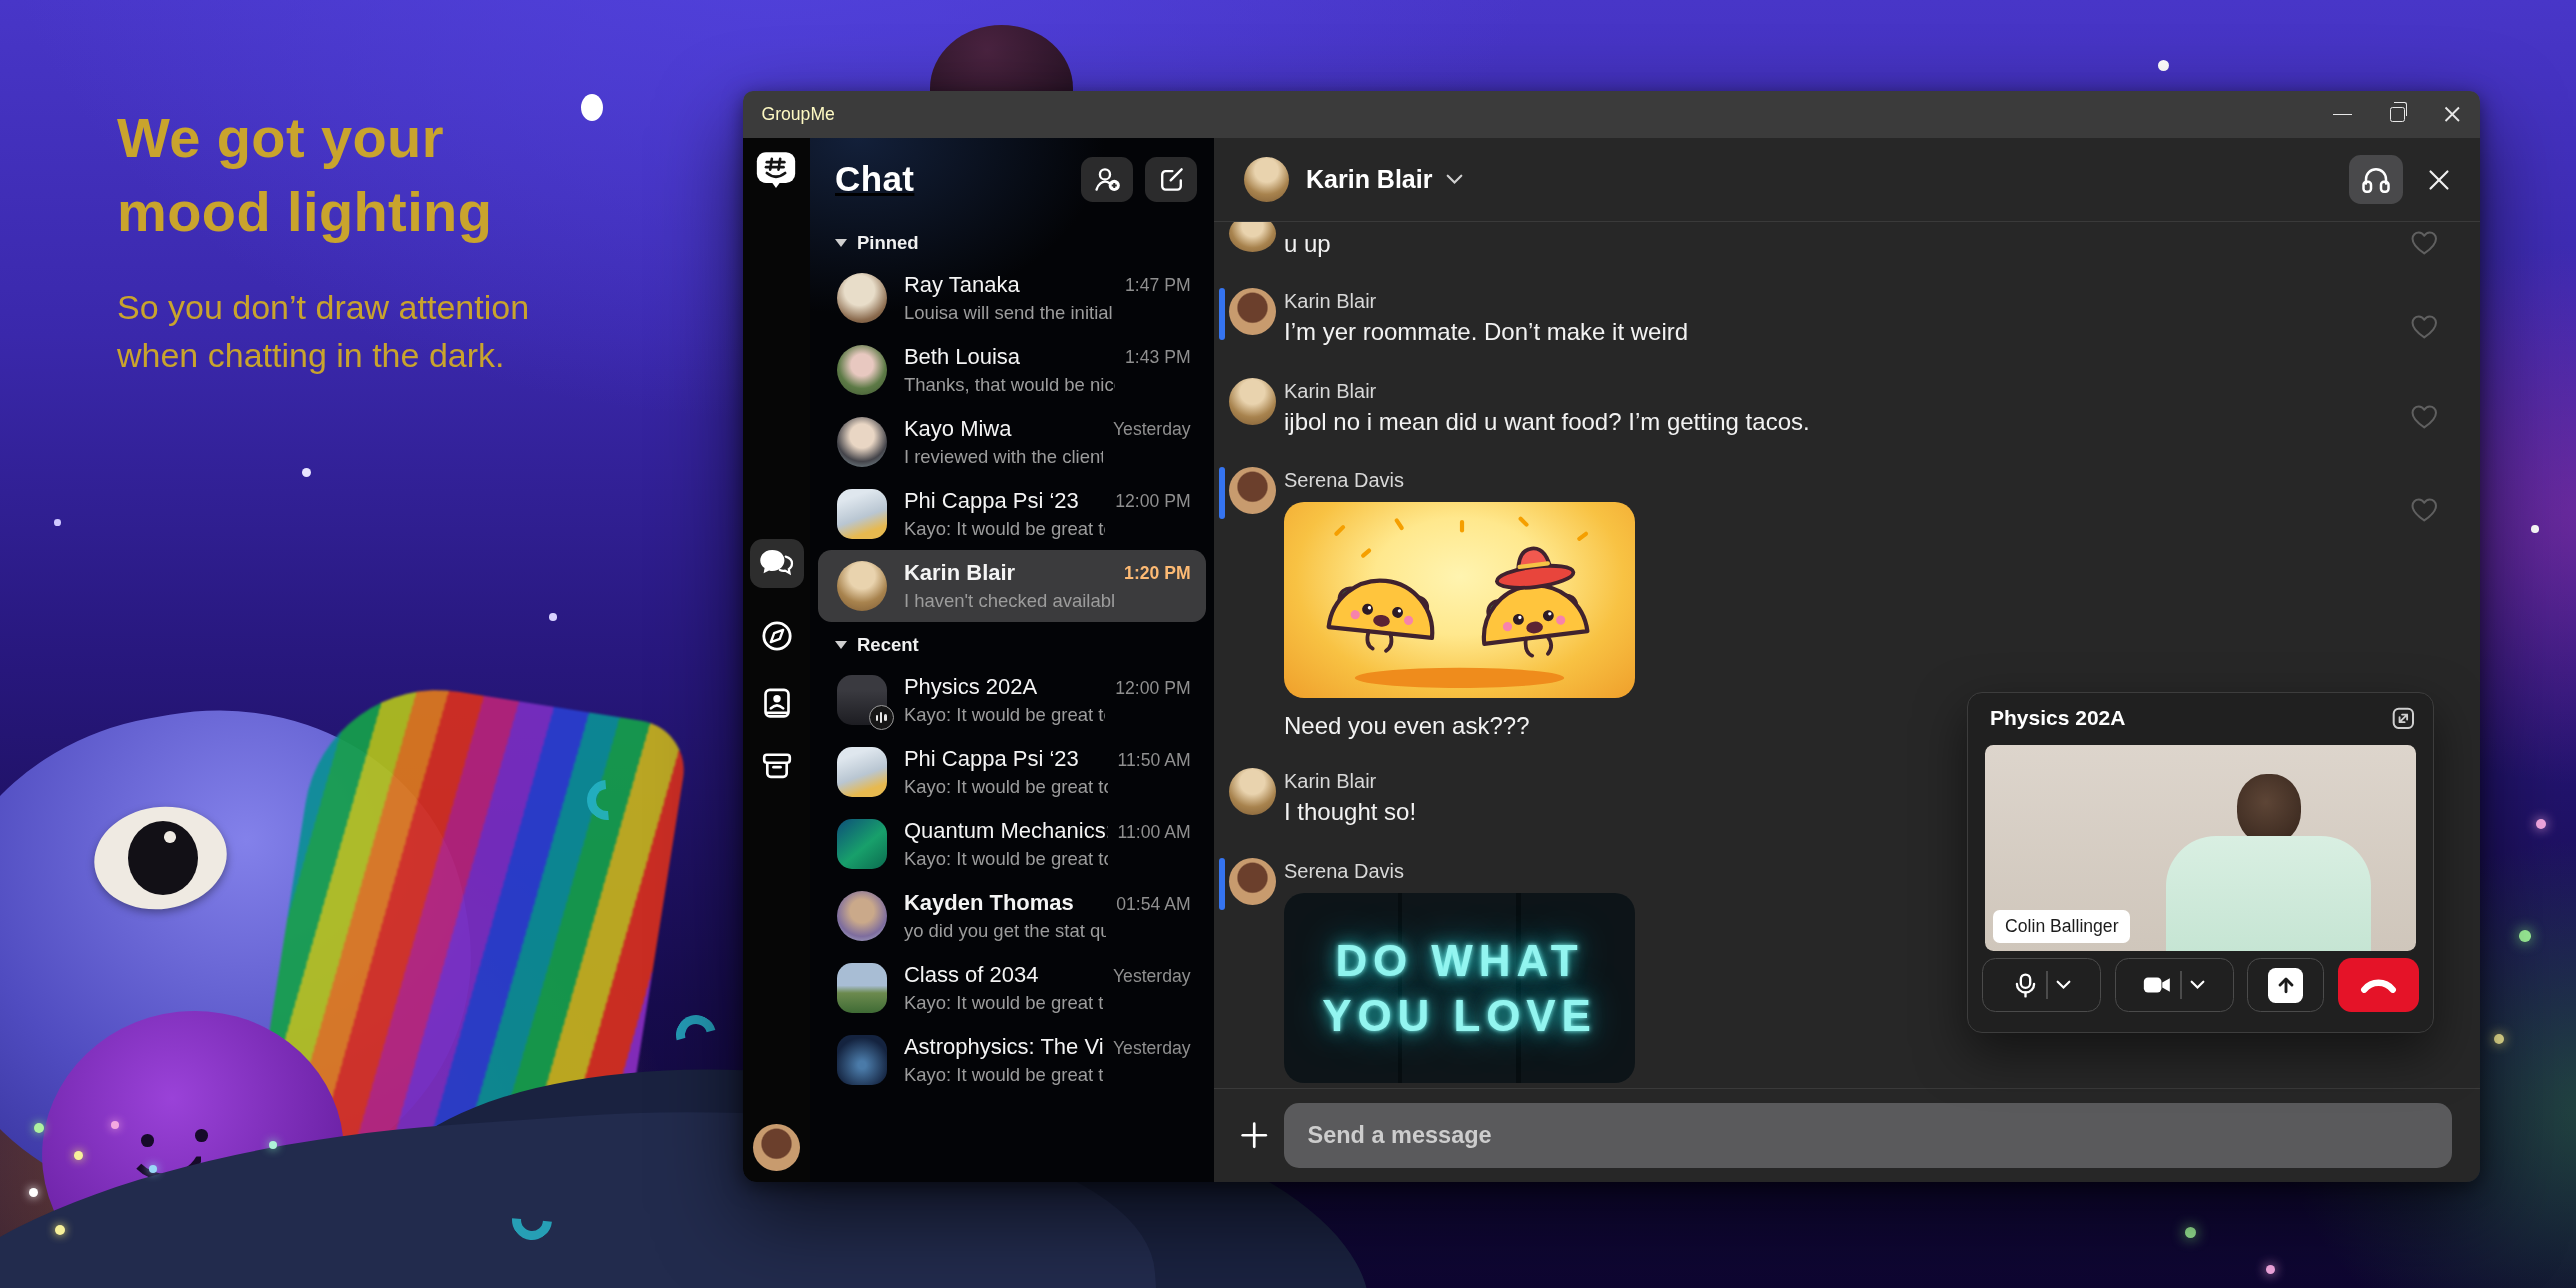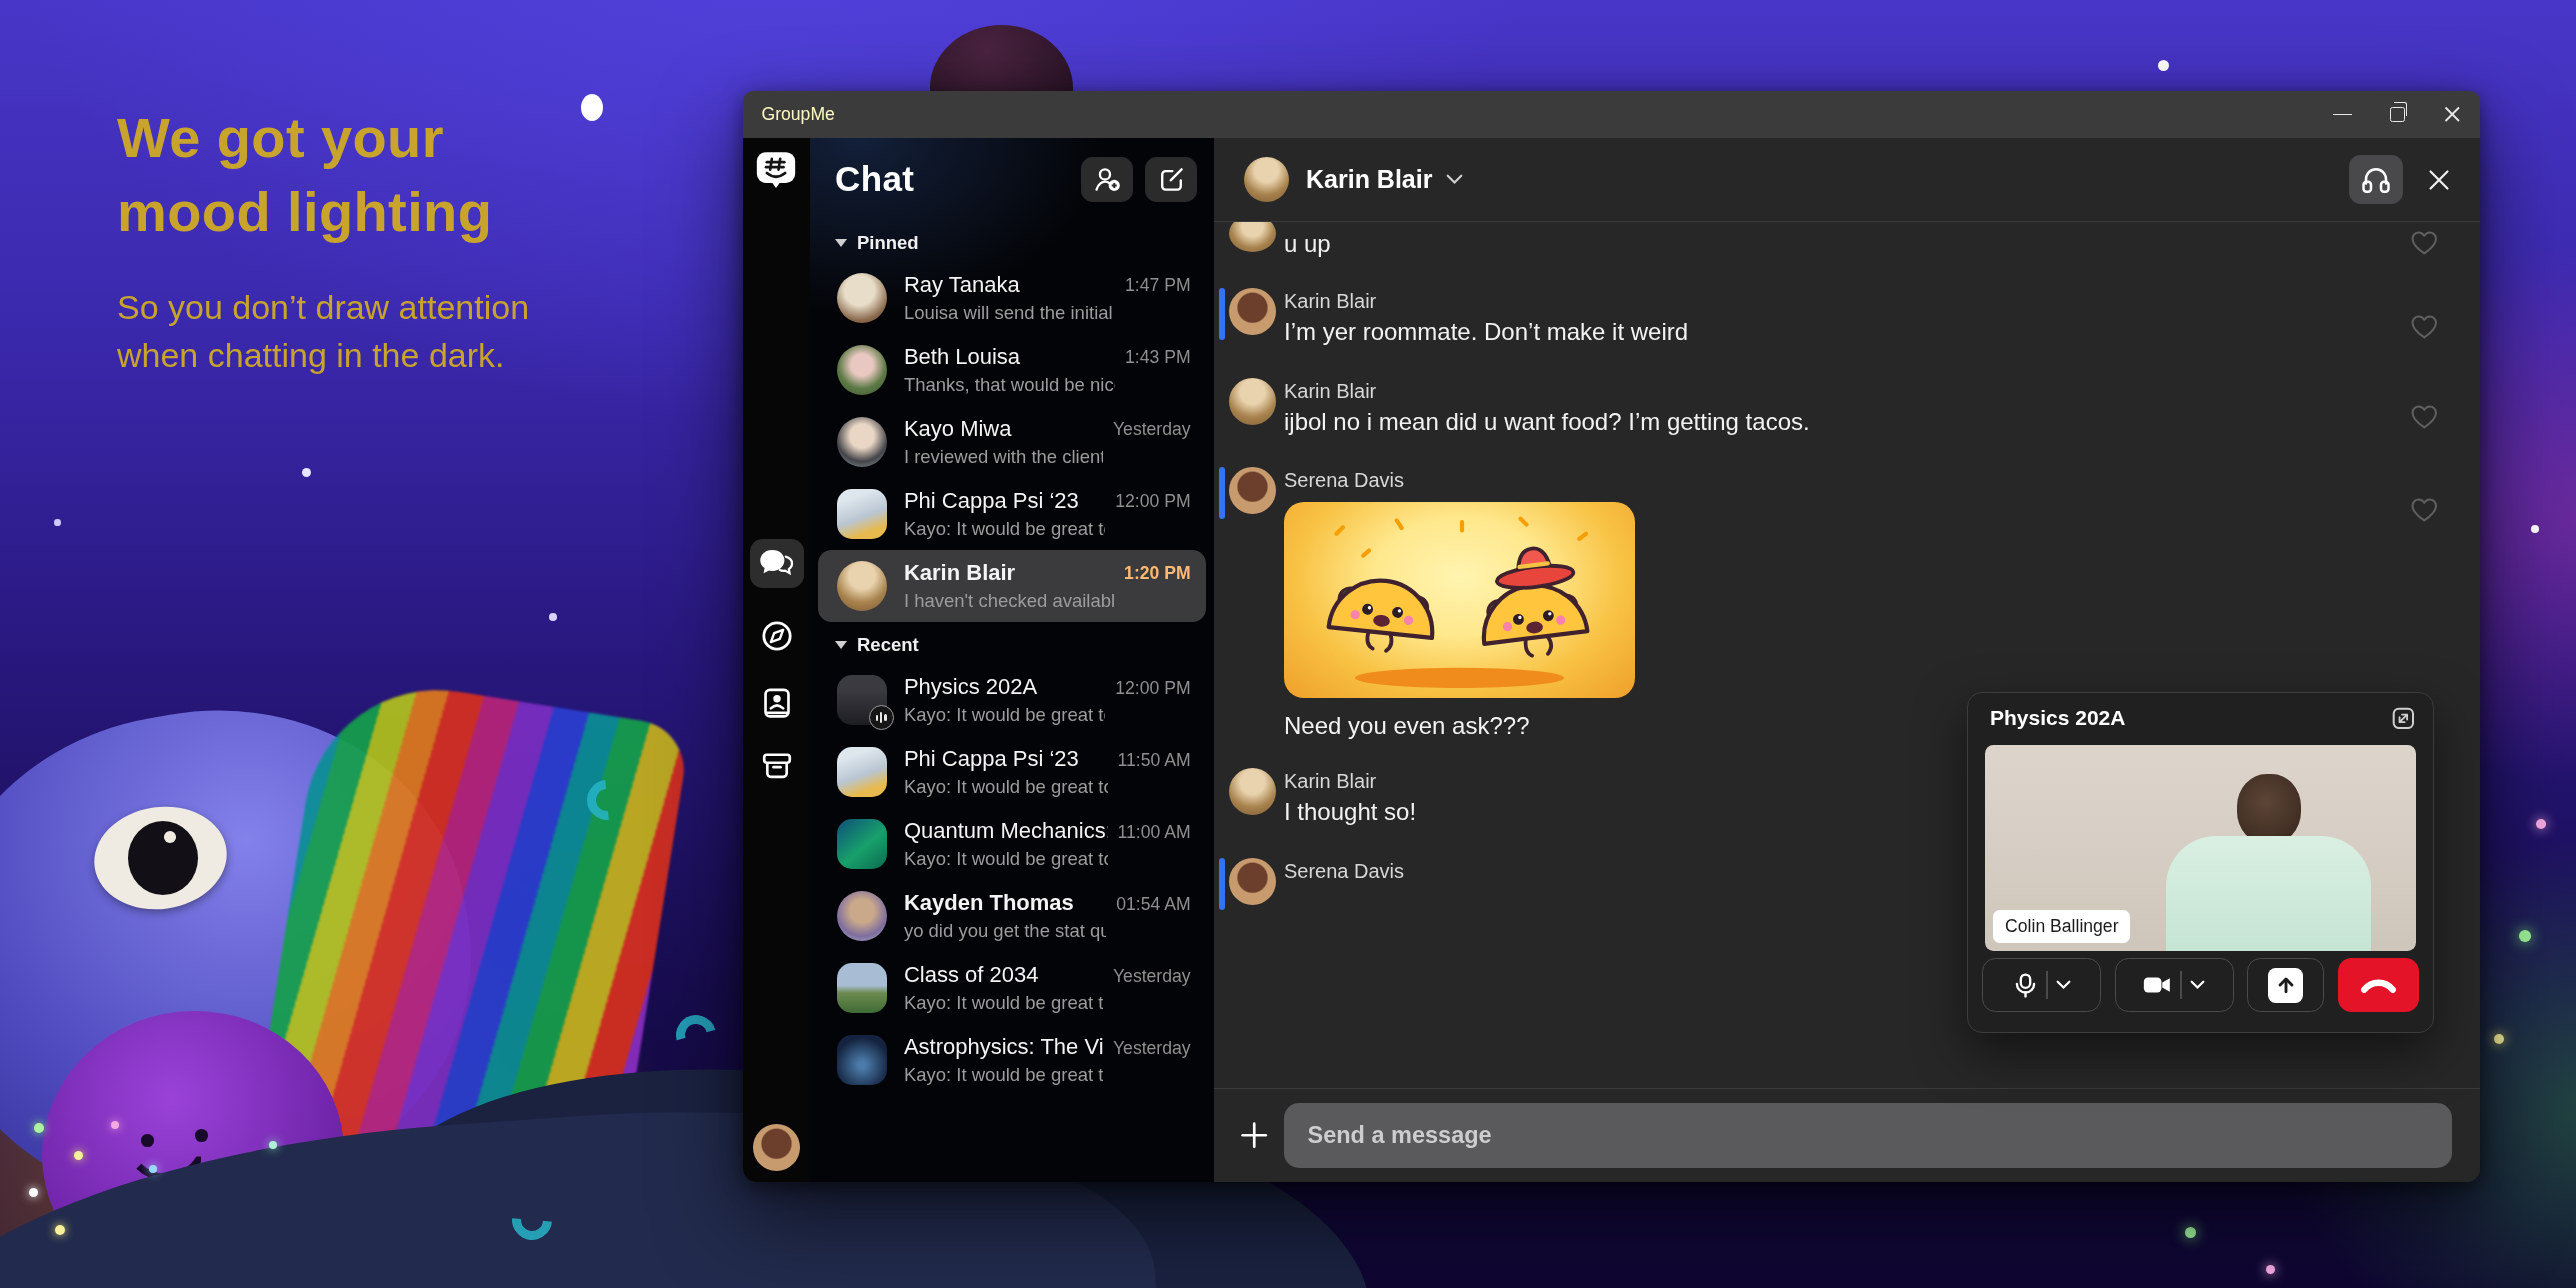--- a/index.html
+++ b/index.html
@@ -80,21 +80,21 @@
   .av-phi { background:linear-gradient(160deg, #dfe7ee 20%, #b9c6d2 55%, #e7b94f 80%); }
   .av-physics { background:linear-gradient(180deg, #3a3a40 0 30%, #1d1d22); }
   .av-quantum { background:linear-gradient(140deg, #0d4f7a, #18a06b 55%, #0b6b4f); }
   .av-kayden { background:radial-gradient(circle at 50% 40%, #caa98a 30%, #7e6d9e 65%, #b8c4d8); }
   .av-class { background:linear-gradient(180deg, #a8bdd4 0 45%, #6c8a4e 60%, #3f6b35); }
   .av-astro { background:radial-gradient(circle at 50% 60%, #4a7aa8 10%, #14233f 70%); }
 
   
   .chatlist { width:404px; flex:none; position:relative;
               background:radial-gradient(352px 252px at 12% 0%, #13203a, transparent 70%), #030407; }
-  .cl-head { height:82px; display:flex; align-items:center; padding:0 17px 0 25px; }
+  .cl-head { height:82px; display:flex; align-items:center; padding:0 17px 0 25px;text-decoration:underline; }
   .cl-title { font-size:35px; font-weight:800; color:#fff; letter-spacing:0.4px; flex:1; }
   .cl-btn { width:52px; height:45px; background:#2b2b2c; border-radius:11.7px; margin-left:11.7px;
             display:flex; align-items:center; justify-content:center; }
   .sec { display:flex; align-items:center; gap:10px; padding:11.7px 0 8.4px 25px; }
   .sec-tri { width:0; height:0; border-left:6.7px solid transparent; border-right:6.7px solid transparent;
              border-top:8.4px solid #cfcfcf; }
   .sec-label { font-size:18.5px; font-weight:700; color:#f0f0f0; }
   .ci { height:72px; margin:0 8.4px; border-radius:13.4px; display:flex; align-items:center; padding:0 15px 0 18.5px; }
   .ci.selected { background:#3b3b3d; }
   .ci .av { width:50px; height:50px; position:relative; }
@@ -535,20 +535,24 @@
         <div class="mrow">
           <div class="m-ava ava av-karin"></div>
           <div class="m-sender">Karin Blair</div>
           <div class="m-text">I thought so!</div>
         </div>
 
         <div class="mrow">
           <div class="m-bar" style="background:#3574f0;"></div>
           <div class="m-ava ava av-serena"></div>
           <div class="m-sender">Serena Davis</div>
+          <div class="m-img img-neon">
+            <div class="neon-line">DO WHAT</div>
+            <div class="neon-line">YOU LOVE</div>
+          </div>
 
         </div>
       </div>
 
       <div class="composer">
         <div class="plus-btn">
           <svg width="28.5" height="28.5" viewBox="0 0 32 32">
             <line x1="16" y1="3" x2="16" y2="29" stroke="#fff" stroke-width="3" stroke-linecap="round"></line>
             <line x1="3" y1="16" x2="29" y2="16" stroke="#fff" stroke-width="3" stroke-linecap="round"></line>
           </svg>

